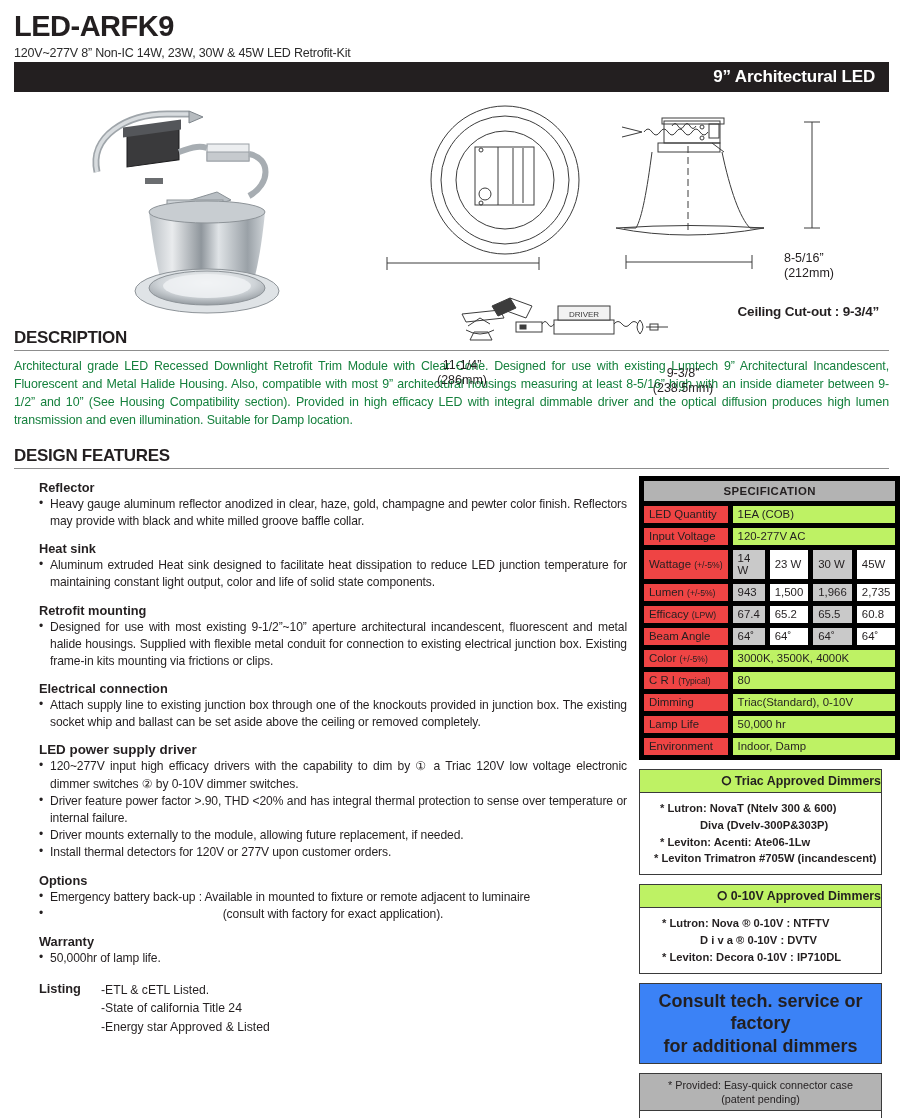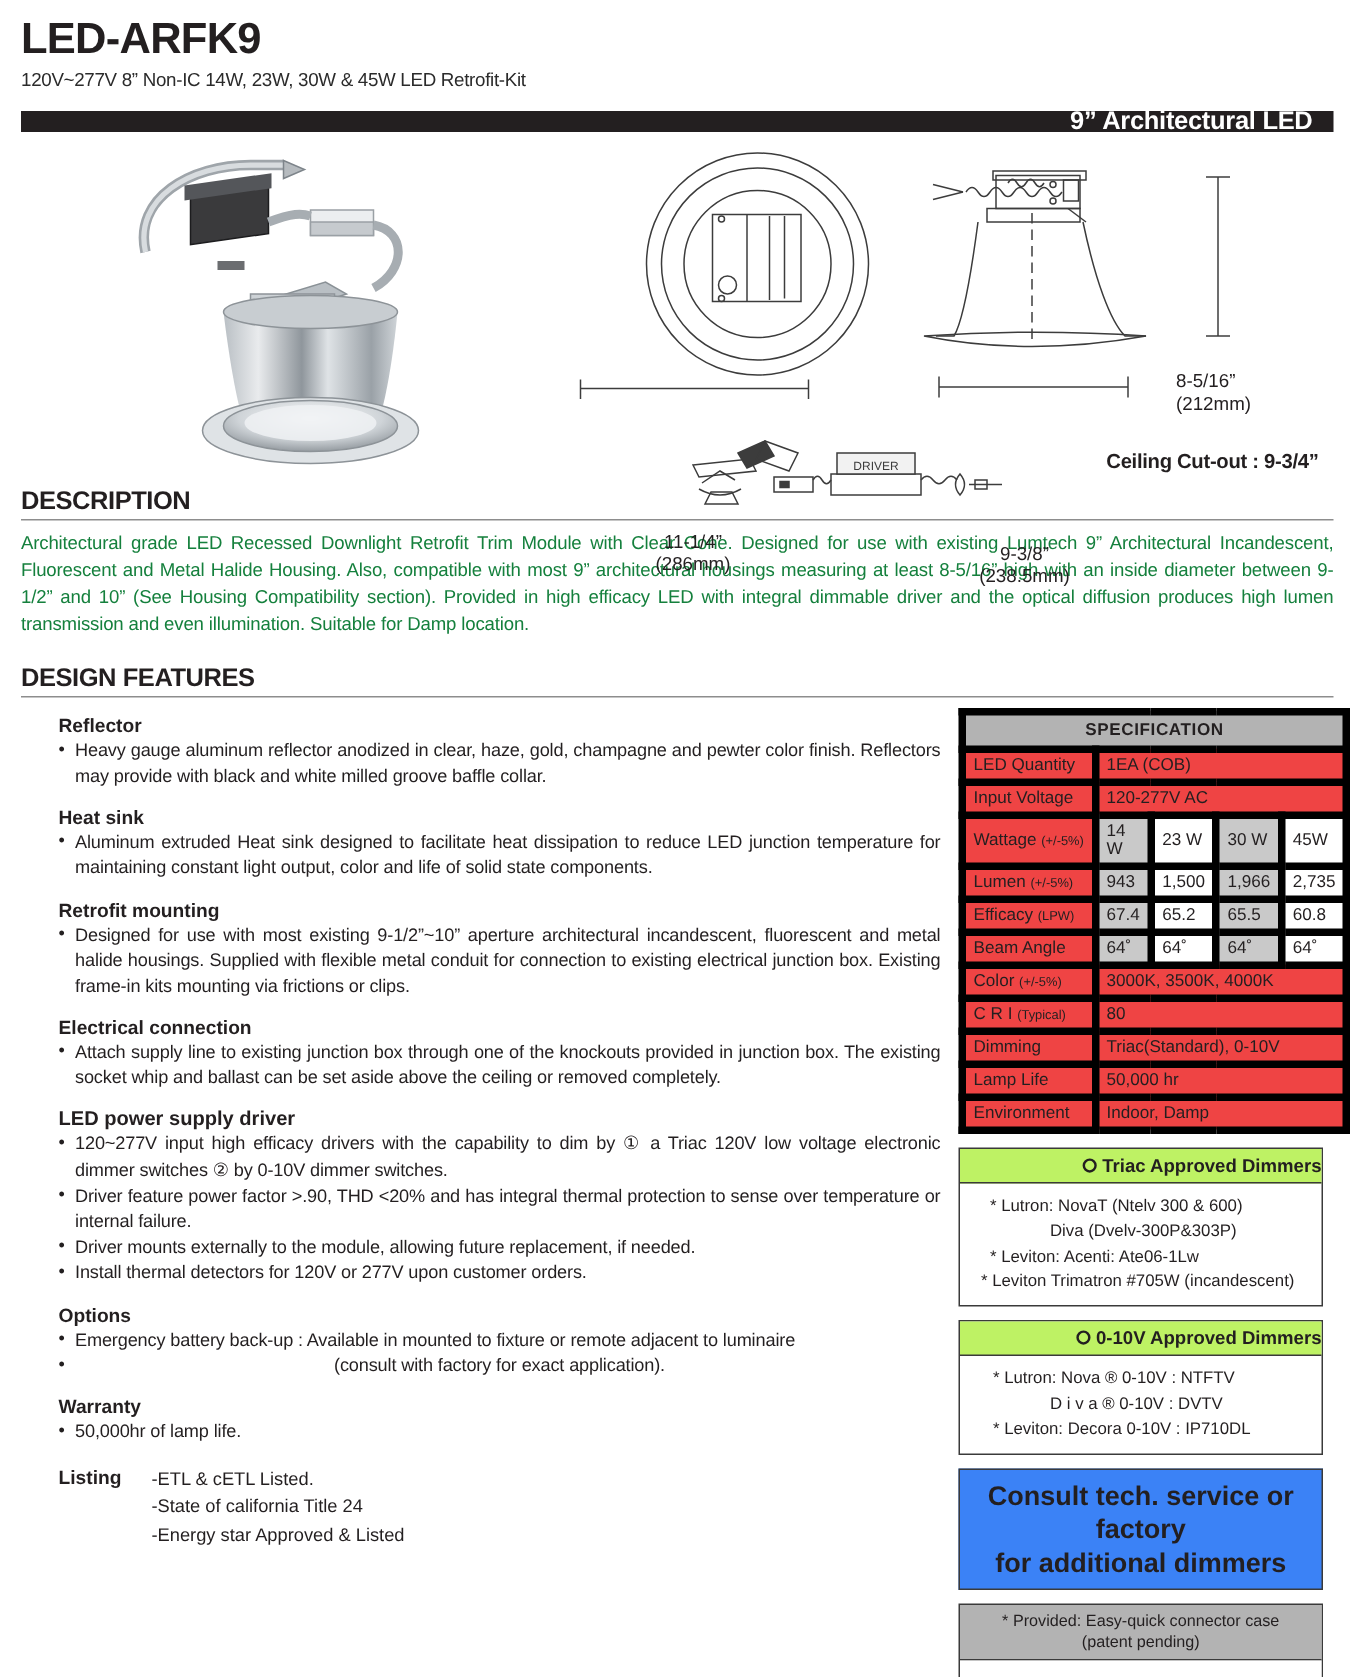--- a/index.html
+++ b/index.html
@@ -10,21 +10,21 @@
     color: #231f20;
     position: relative;
     overflow: hidden;
   }
   .page { position: relative; width: 903px; height: 1118px; padding: 0 14px; }
 
   
   .title { font-size: 29px; font-weight: bold; letter-spacing: -0.5px; margin-top: 10px; }
   .subtitle { font-size: 12.5px; margin-top: 3px; color: #2b2b2b; letter-spacing: -0.2px; }
   .blackbar {
-    margin-top: 14px; height: 14px; background: #231f20;
+    margin-top: 2px; height: 30px; background: #231f20;
     display: flex; align-items: center; justify-content: flex-end;
     padding-right: 14px;
   }
   .blackbar span { color: #fff; font-size: 17px; font-weight: bold; letter-spacing: -0.2px; }
 
   
   .diagrams { position: relative; height: 232px; margin-top: 4px; }
   .dim-label { font-size: 12.5px; text-align: center; line-height: 1.2; color: #231f20; }
   .photo { position: absolute; left: 35px; top: 4px; width: 300px; height: 215px; }
   .topview { position: absolute; left: 368px; top: 4px; width: 250px; height: 200px; }
@@ -69,34 +69,34 @@
 
   
   table.spec { border-collapse: collapse; width: 243px; border: 1.6px solid #3a3a3a; }
   table.spec td, table.spec th { border: 5px solid #000000; font-size: 11.4px; padding: 2.5px 5px; }
   .spec-title {
     background: #b3b3b3; text-align: center; font-size: 13.5px;
     font-weight: bold; letter-spacing: 0.4px; padding: 4px 0 !important;
   }
   .lbl { background: #ef4444; width: 86px; white-space: nowrap; }
   .lbl small { font-size: 8.6px; }
-  .val { background: #ef4444; }
+  .val { background: #bef264; }
   td.num { width: 39px; }
   td.num.shade { background: #c9c9c9; }
   .thickrow td { border-top: 1.6px solid #3a3a3a; }
   .thickrow-end td { border-bottom: 1.6px solid #3a3a3a; }
 
   
   .dimbox { border: 1.5px solid #3a3a3a; margin-top: 9px; width: 243px; }
   .dimbox-head {
     background: #bef264; text-align: right; font-weight: bold;
     font-size: 12.4px; padding: 4px 0; border-bottom: 1.5px solid #3a3a3a;
   }
   .dimbox-body { padding: 7px 8px; font-size: 11.2px; line-height: 1.5; }
-  .dim-line { white-space: nowrap; }
+  .dim-line { white-space: nowrap; font-weight: bold; }
   .dim-indent { padding-left: 52px; }
   .consult {
     border: 1.5px solid #3a3a3a; margin-top: 9px; width: 243px;
     background: #3b82f6; text-align: center; font-weight: bold;
     font-size: 18px; padding: 6px 4px; line-height: 1.25;
   }
   .provbox { border: 1.5px solid #3a3a3a; margin-top: 9px; width: 243px; }
   .provbox-head {
     background: #b3b3b3; text-align: center; font-size: 10.8px;
     padding: 4px 4px; line-height: 1.3; border-bottom: 1.5px solid #3a3a3a;

